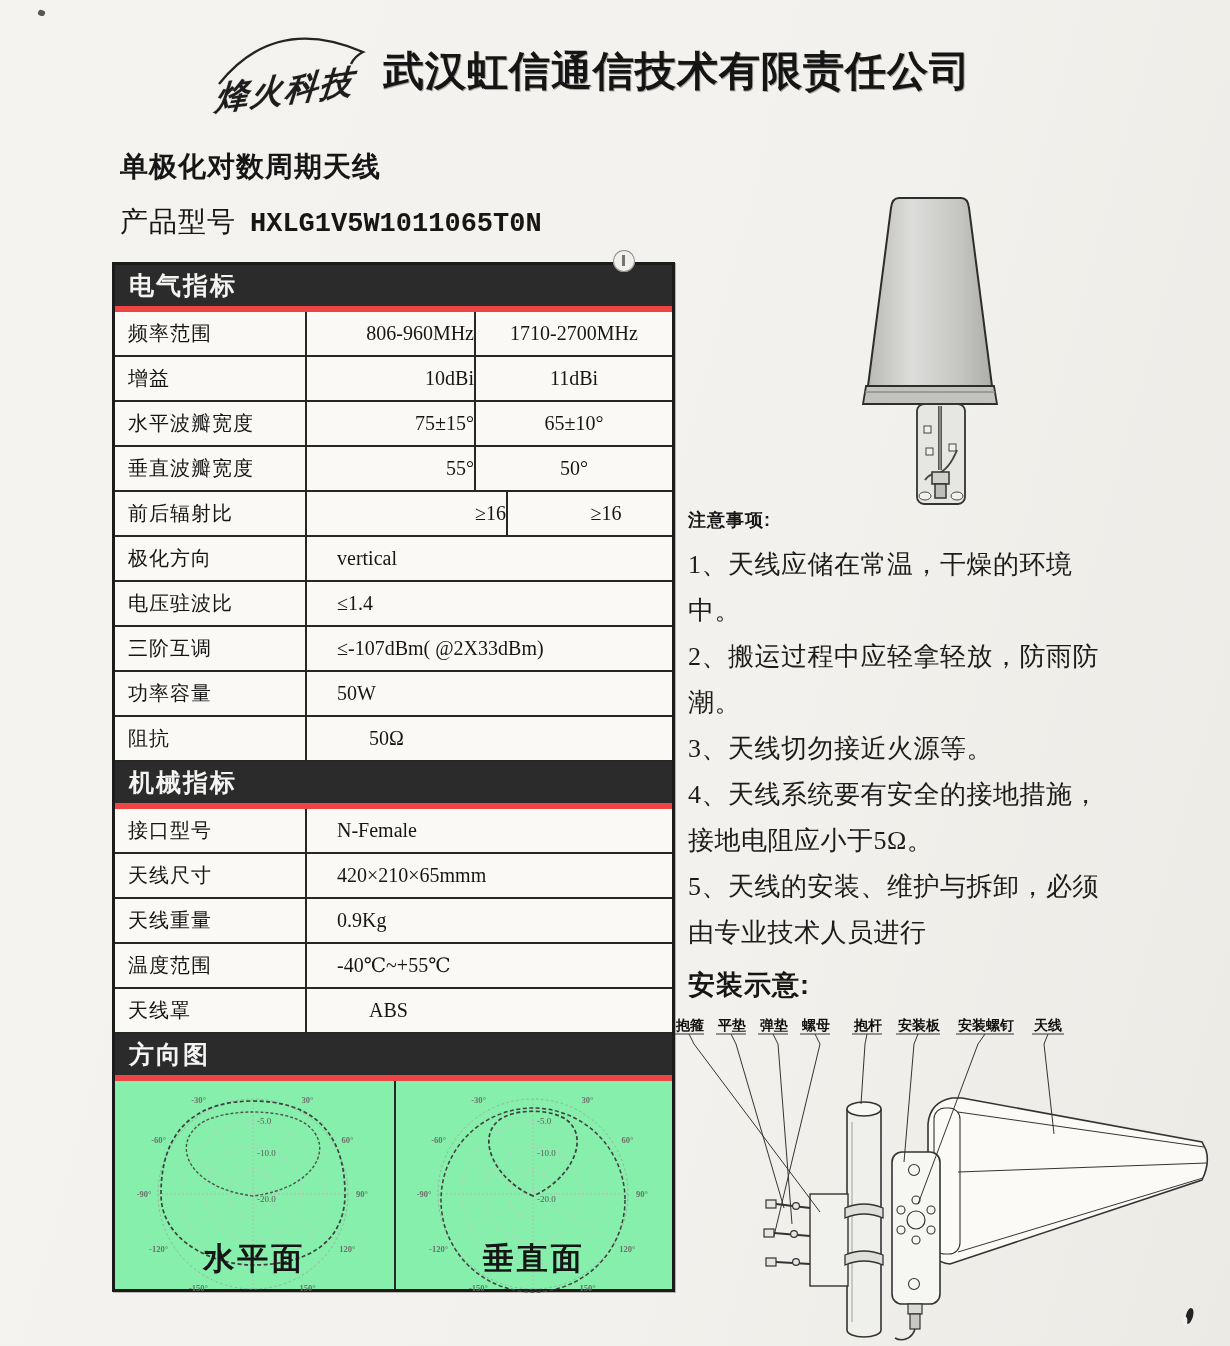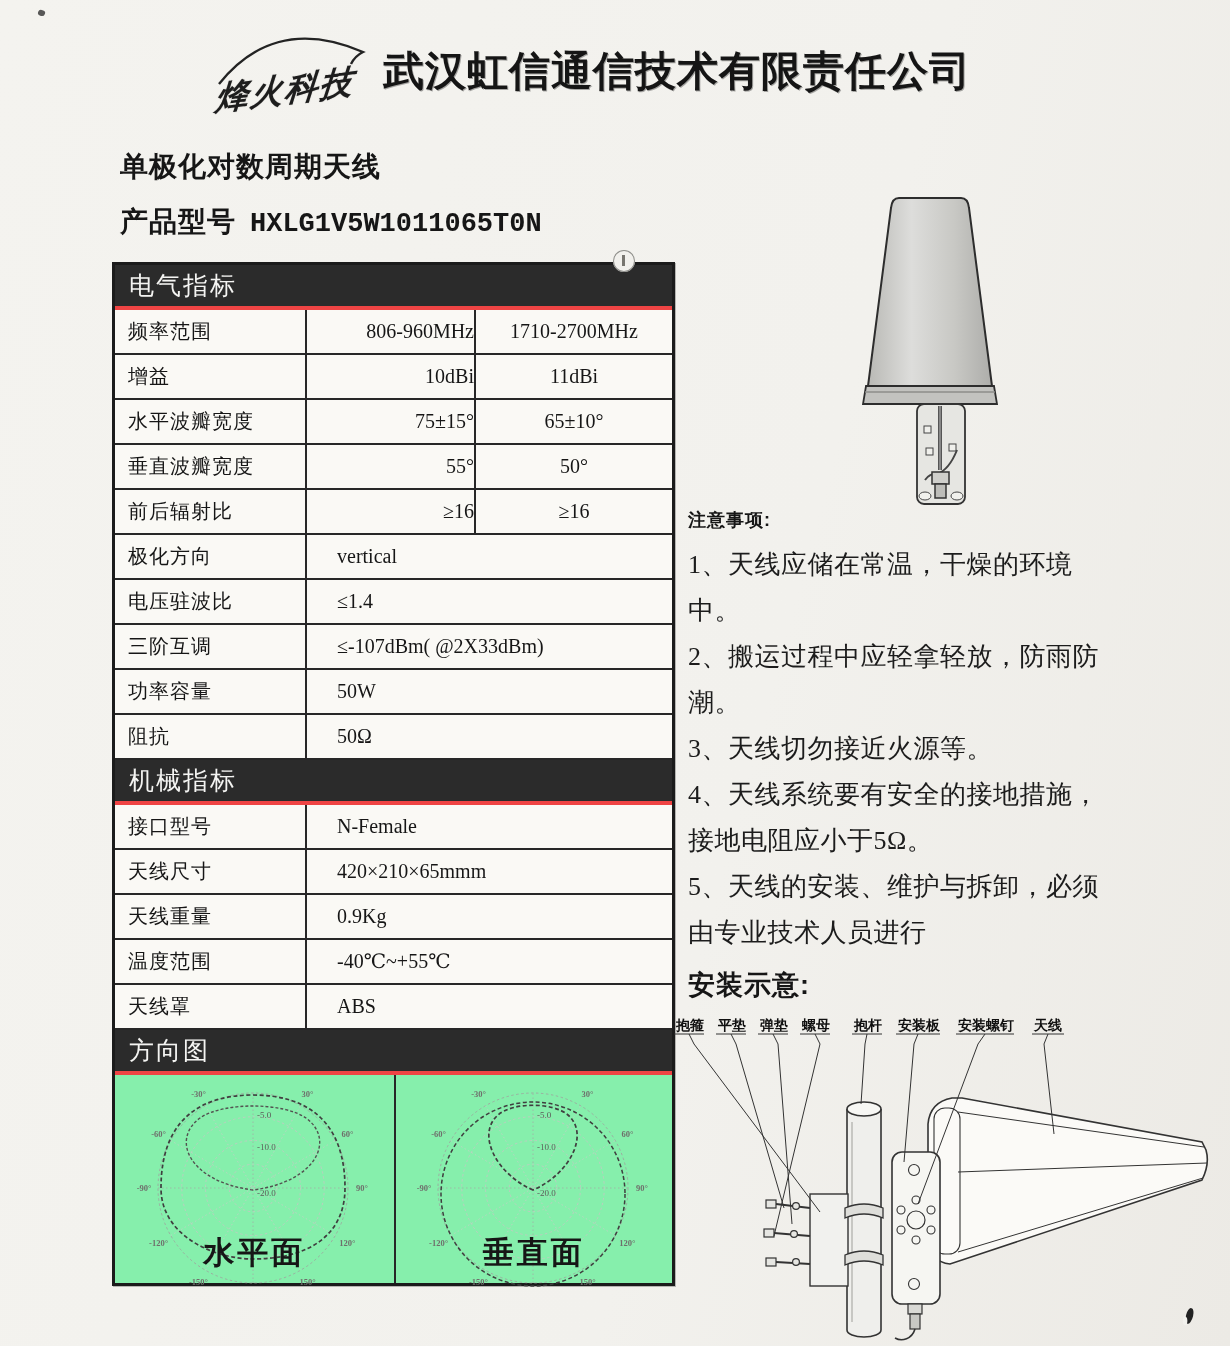--- a/index.html
+++ b/index.html
@@ -20,35 +20,35 @@
   .company{
     position:absolute;left:383px;top:44px;font-size:41px;font-weight:800;letter-spacing:1px;
     font-family:"Liberation Sans","DejaVu Sans",sans-serif;color:#151515;
     text-shadow:1px 1px 0 rgba(20,20,20,.35);
   }
   .product-title{
     position:absolute;left:120px;top:148px;font-size:28px;font-weight:bold;
     font-family:"Liberation Sans","DejaVu Sans",sans-serif;letter-spacing:1px;
   }
   .model-line{position:absolute;left:120px;top:203px;font-size:28px;}
-  .model-label{font-weight:bold;font-family:"Liberation Sans","DejaVu Sans",sans-serif;letter-spacing:1px;}
+  .model-label{font-weight:normal;font-family:"Liberation Sans","DejaVu Sans",sans-serif;letter-spacing:1px;}
   .model-value{font-family:"Liberation Mono","DejaVu Sans Mono",monospace;font-size:27px;font-weight:600;margin-left:14px;letter-spacing:0;}
   
   .spec-table{
     position:absolute;left:112px;top:262px;width:557px;
     border:3px solid #1b1b1b;background:#faf9f5;box-sizing:content-box;
     box-shadow:1px 1px 0 rgba(0,0,0,.25);
   }
   .bar{
     height:41px;background:#2b2b2b;color:#f4f4f2;line-height:41px;padding-left:14px;
-    font-size:25px;font-weight:normal;font-family:"Liberation Sans","DejaVu Sans",sans-serif;
-    letter-spacing:2px;border-bottom:4px solid #ef4444;position:relative;
+    font-size:25px;font-weight:bold;font-family:"Liberation Sans","DejaVu Sans",sans-serif;
+    letter-spacing:2px;border-bottom:6px solid #ef4444;position:relative;
   }
   .row{display:flex;height:43px;line-height:43px;border-bottom:2px solid #272727;font-size:20px;}
-  .rows-block .row:last-child{border-bottom:2px solid #272727;}
+  .rows-block .row:last-child{border-bottom:2px solid #272727;gap:32px;}
   .c1{width:192px;border-right:2px solid #272727;padding-left:13px;box-sizing:border-box;letter-spacing:1px;}
   .c2{width:169px;border-right:2px solid #272727;text-align:right;box-sizing:border-box;}
   .c3{flex:1;text-align:center;}
   .cv{flex:1;padding-left:30px;}
   .plots{display:flex;height:208px;background:#86efac;}
   .plot-cell{width:50%;position:relative;}
   .plot-cell.right{border-left:2px solid #272727;box-sizing:border-box;}
   .plot-cell svg{display:block;margin:3px auto 0 auto;}
   .cap{
     position:absolute;bottom:9px;left:0;width:100%;text-align:center;

